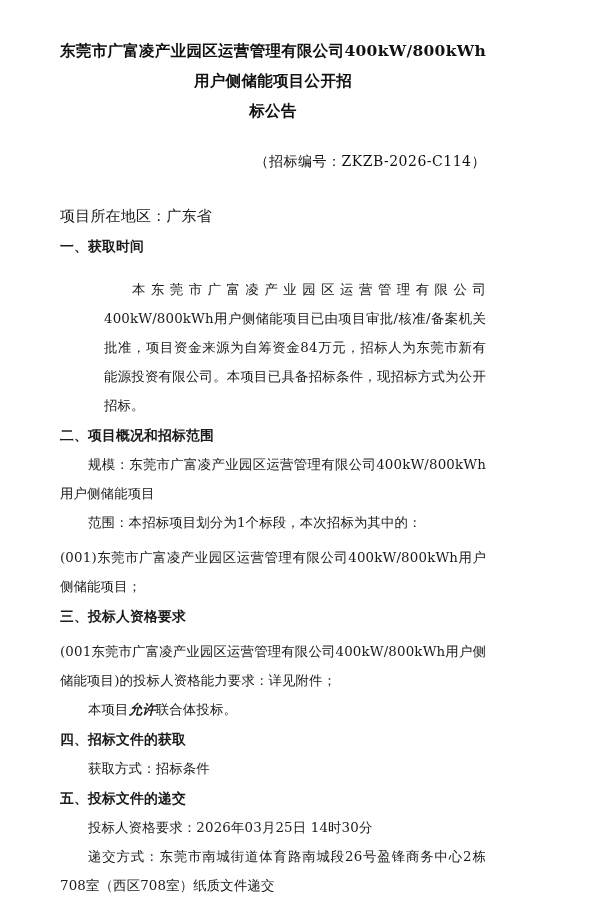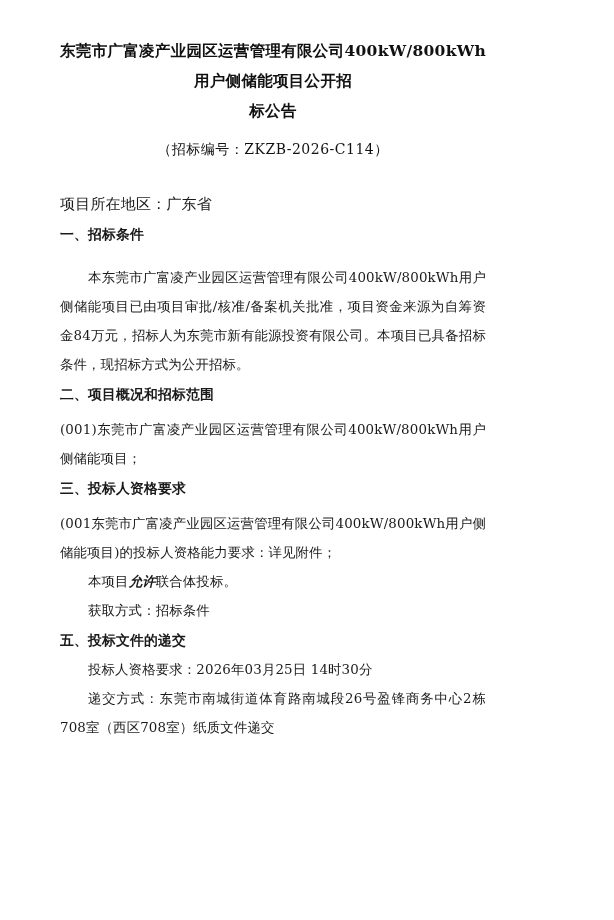--- a/index.html
+++ b/index.html
@@ -30,22 +30,22 @@
     letter-spacing: 0.3px;
     margin: 0 0 2px 0;
     color: #111;
   }
   .doc-title .ttl-line2 {
     display: block;
   }
   .doc-code {
     font-size: 14px;
     line-height: 30px;
-    text-align: center;
-    margin: 8px 0 0 0;
+    text-align: right;
+    margin: 20px 0 0 0;
     letter-spacing: 0.5px;
     color: #111;
   }
   .spacer-lg { height: 26px; }
   .spacer-sm { height: 6px; }
 
   p {
     margin: 0;
     font-size: 15px;
     line-height: 29px;
@@ -62,60 +62,63 @@
     font-size: 13.4px;
     line-height: 29px;
     text-align: justify;
     letter-spacing: 0.15px;
   }
   .indent1 { text-indent: 28px; }
   .italic-underline {
     font-style: italic;
     font-weight: bold;
   }
-  .gap-before-sm { margin-top: 8px; }
+  .gap-before-sm { margin-top: 8px; margin-left: 44px; }
 </style>
 </head>
 <body>
 
 <div class="page">
 
   <h1 class="doc-title">
     <span>东莞市广富凌产业园区运营管理有限公司400kW/800kWh用户侧储能项目公开招</span>
     <span class="ttl-line2">标公告</span>
   </h1>
 
   <div class="doc-code">（招标编号：ZKZB-2026-C114）</div>
 
   <div class="spacer-lg"></div>
 
   <p>项目所在地区：广东省</p>
 
-  <p class="heading">一、招标条件</p>
+  <p class="heading">一、获取时间</p>
 
   <div class="spacer-sm"></div>
 
   <p class="body-block indent1 gap-before-sm">本东莞市广富凌产业园区运营管理有限公司400kW/800kWh用户侧储能项目已由项目审批/核准/备案机关批准，项目资金来源为自筹资金84万元，招标人为东莞市新有能源投资有限公司。本项目已具备招标条件，现招标方式为公开招标。</p>
 
   <p class="heading">二、项目概况和招标范围</p>
 
+  <p class="body-block indent1">规模：东莞市广富凌产业园区运营管理有限公司400kW/800kWh用户侧储能项目</p>
 
+  <p class="body-block indent1">范围：本招标项目划分为1个标段，本次招标为其中的：</p>
 
   <div class="spacer-sm"></div>
 
   <p class="body-block">(001)东莞市广富凌产业园区运营管理有限公司400kW/800kWh用户侧储能项目；</p>
 
   <p class="heading">三、投标人资格要求</p>
 
   <div class="spacer-sm"></div>
 
   <p class="body-block">(001东莞市广富凌产业园区运营管理有限公司400kW/800kWh用户侧储能项目)的投标人资格能力要求：详见附件；</p>
 
   <p class="body-block indent1"><span>本项目</span><span class="italic-underline">允许</span><span>联合体投标。</span></p>
 
+  <p class="heading">四、招标文件的获取</p>
 
 
   <p class="body-block indent1">获取方式：招标条件</p>
 
   <p class="heading">五、投标文件的递交</p>
 
   <p class="body-block indent1">投标人资格要求：2026年03月25日  14时30分</p>
 
   <p class="body-block indent1">递交方式：东莞市南城街道体育路南城段26号盈锋商务中心2栋708室（西区708室）纸质文件递交</p>
 

